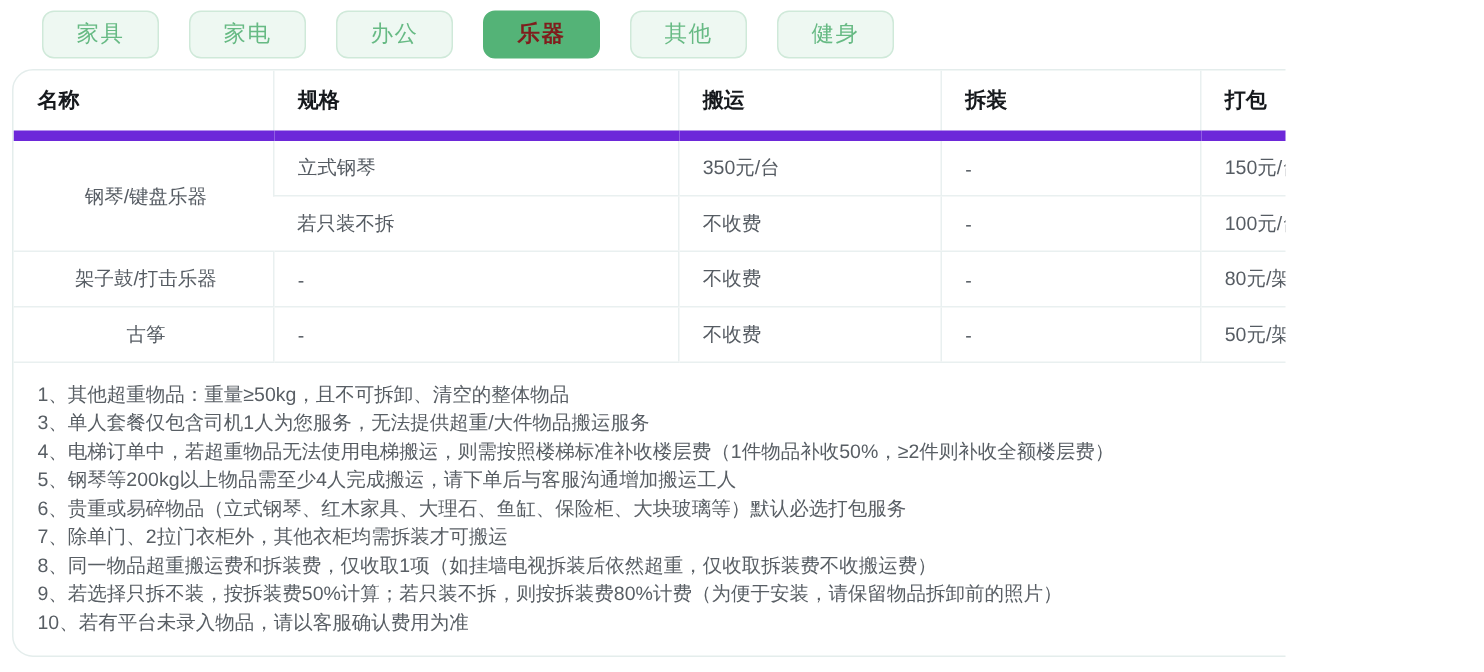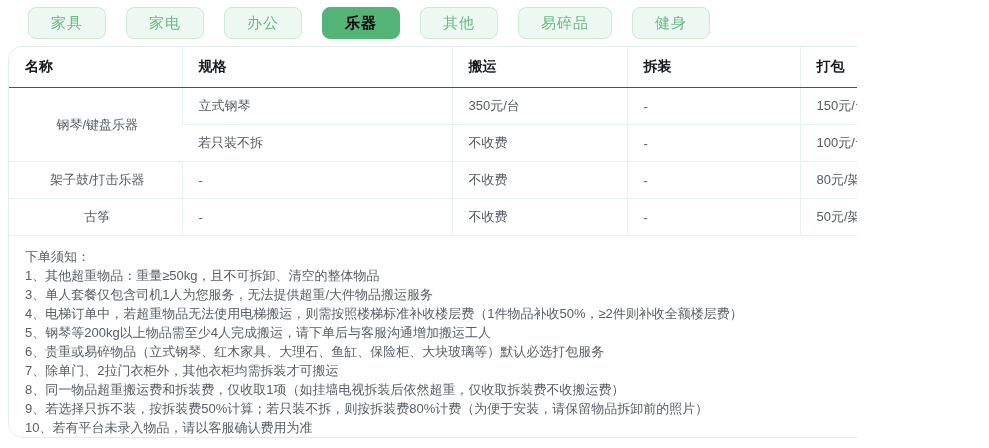--- a/index.html
+++ b/index.html
@@ -8,34 +8,34 @@
   .page { position: relative; width: 857px; height: 448px; overflow: hidden; }
 
   
   .tabbar { display: flex; gap: 20px; padding: 7px 0 0 28px; align-items: flex-start; }
   .tab {
     height: 32px; padding: 0 22px; font-size: 15px; line-height: 30px;
     background: #eef8f2; color: #67ba84; border: 1px solid #cfe9d9;
     border-radius: 8px; cursor: pointer; white-space: nowrap;
     font-family: inherit; letter-spacing: 1px;
   }
-  .tab.active { background: #54b377; color: #000000; border-color: #54b377; font-weight: bold; }
+  .tab.active { background: #54b377; color: #7f1d1d; border-color: #54b377; font-weight: bold; }
 
   
   .panel {
     position: absolute; left: 8px; top: 46px; width: 957px; height: 392px;
     border: 1px solid #e4edec; border-radius: 14px; background: #ffffff; overflow: hidden;
   }
 
   
   table { border-collapse: collapse; width: 100%; table-layout: fixed; }
   th, td { text-align: left; vertical-align: middle; }
   th {
     font-size: 14px; font-weight: bold; color: #16191d;
-    padding: 11px 12px 11px 16px; border-bottom: 1px solid #6d28d9;
+    padding: 11px 12px 11px 16px; border-bottom: 7px solid #6d28d9;
   }
   td {
     font-size: 13px; color: #565c63;
     padding: 9px 12px 9px 16px; border-bottom: 1px solid #e9f0f0;
   }
   th + th, td + td { border-left: 1px solid #e9f0f0; }
   td.group { border-left: none; text-align: center; }
 
   
   .notes { padding: 11px 16px 6px 16px; }
@@ -45,21 +45,20 @@
 <body>
 
 <div class="page">
 
   <div class="tabbar">
     <button class="tab">家具</button>
     <button class="tab">家电</button>
     <button class="tab">办公</button>
     <button class="tab active">乐器</button>
     <button class="tab">其他</button>
-    <button class="tab">易碎品</button>
     <button class="tab">健身</button>
   </div>
 
   <div class="panel">
 
     <table>
       <colgroup>
         <col style="width:173px">
           <col style="width:270px">
           <col style="width:175px">
@@ -100,21 +99,20 @@
           <td class="group">古筝</td>
           <td>-</td>
           <td>不收费</td>
           <td>-</td>
           <td>50元/架</td>
         </tr>
       </tbody>
     </table>
 
     <div class="notes">
-      <div>下单须知：</div>
       <div>1、其他超重物品：重量≥50kg，且不可拆卸、清空的整体物品</div>
       <div>3、单人套餐仅包含司机1人为您服务，无法提供超重/大件物品搬运服务</div>
       <div>4、电梯订单中，若超重物品无法使用电梯搬运，则需按照楼梯标准补收楼层费（1件物品补收50%，≥2件则补收全额楼层费）</div>
       <div>5、钢琴等200kg以上物品需至少4人完成搬运，请下单后与客服沟通增加搬运工人</div>
       <div>6、贵重或易碎物品（立式钢琴、红木家具、大理石、鱼缸、保险柜、大块玻璃等）默认必选打包服务</div>
       <div>7、除单门、2拉门衣柜外，其他衣柜均需拆装才可搬运</div>
       <div>8、同一物品超重搬运费和拆装费，仅收取1项（如挂墙电视拆装后依然超重，仅收取拆装费不收搬运费）</div>
       <div>9、若选择只拆不装，按拆装费50%计算；若只装不拆，则按拆装费80%计费（为便于安装，请保留物品拆卸前的照片）</div>
       <div>10、若有平台未录入物品，请以客服确认费用为准</div>
     </div>

